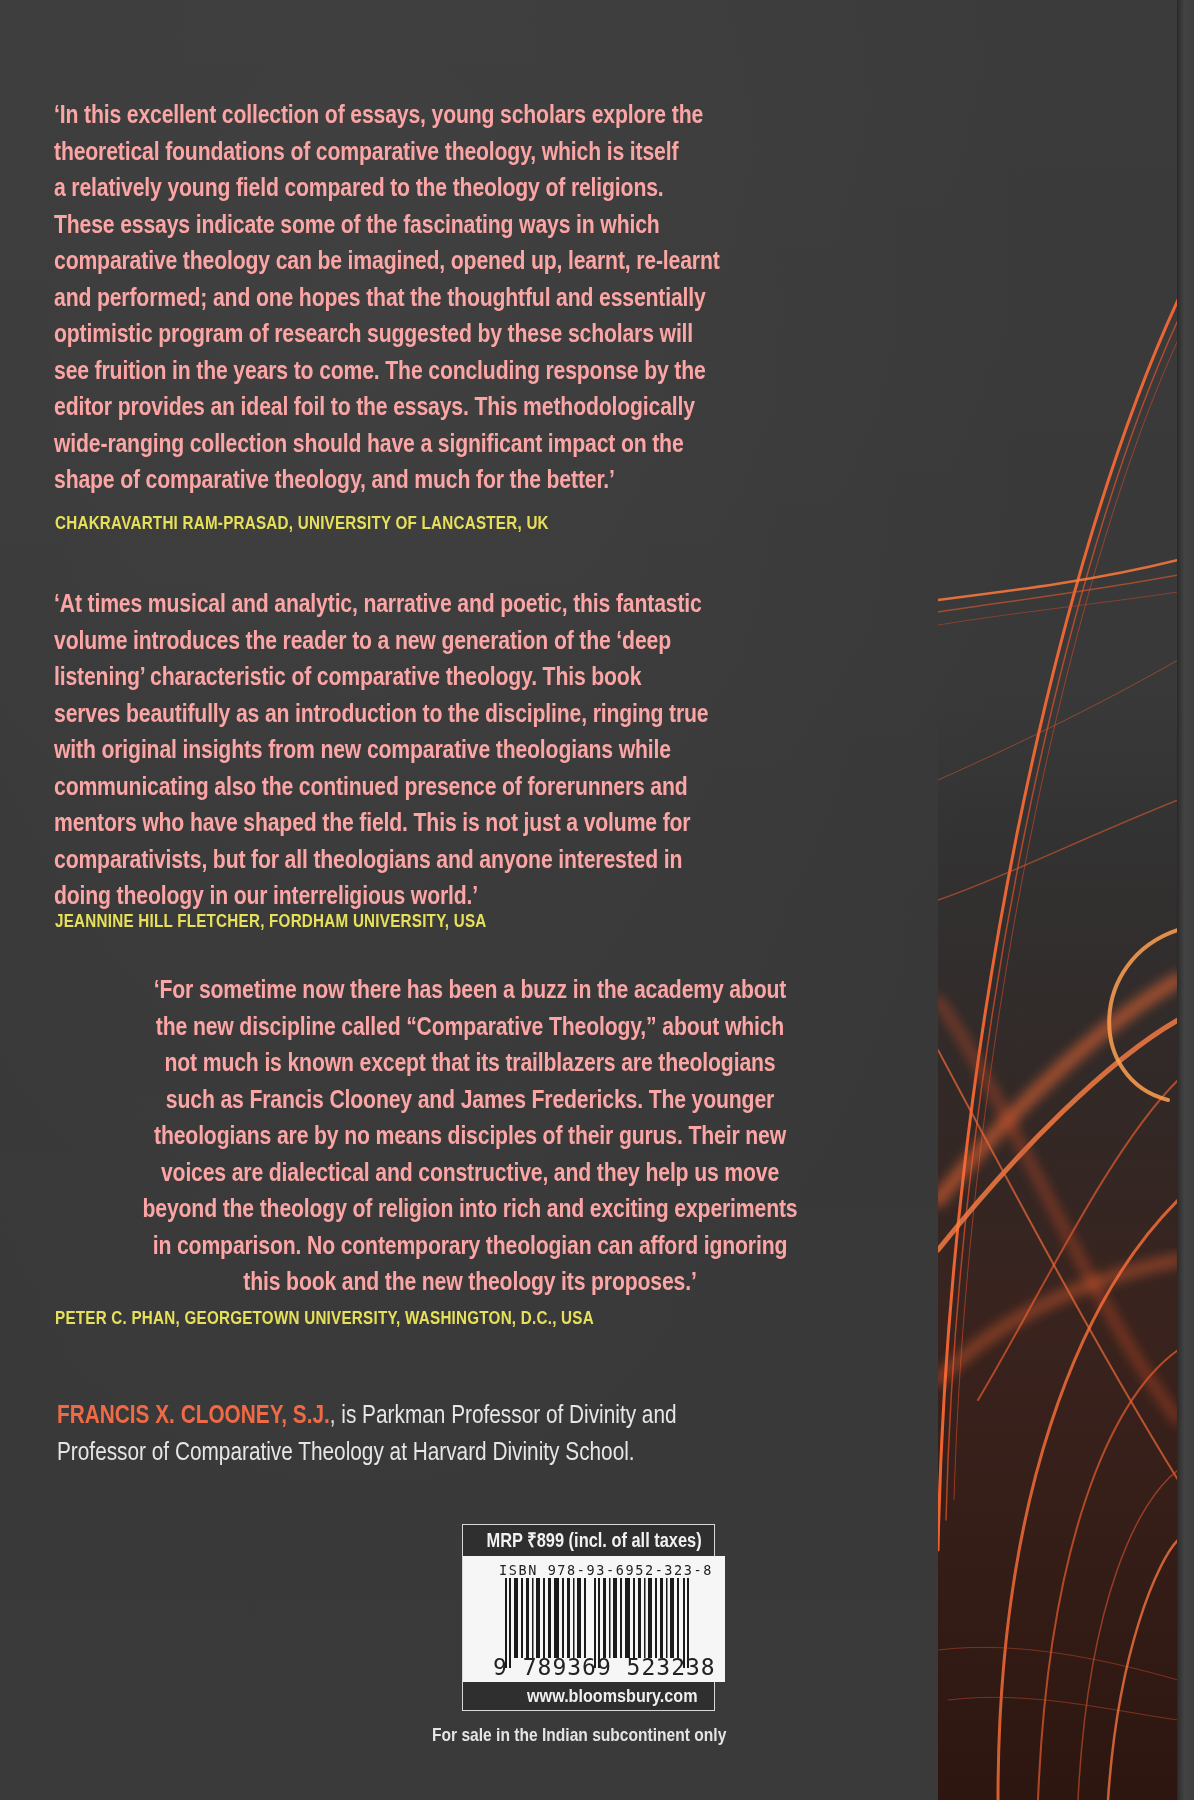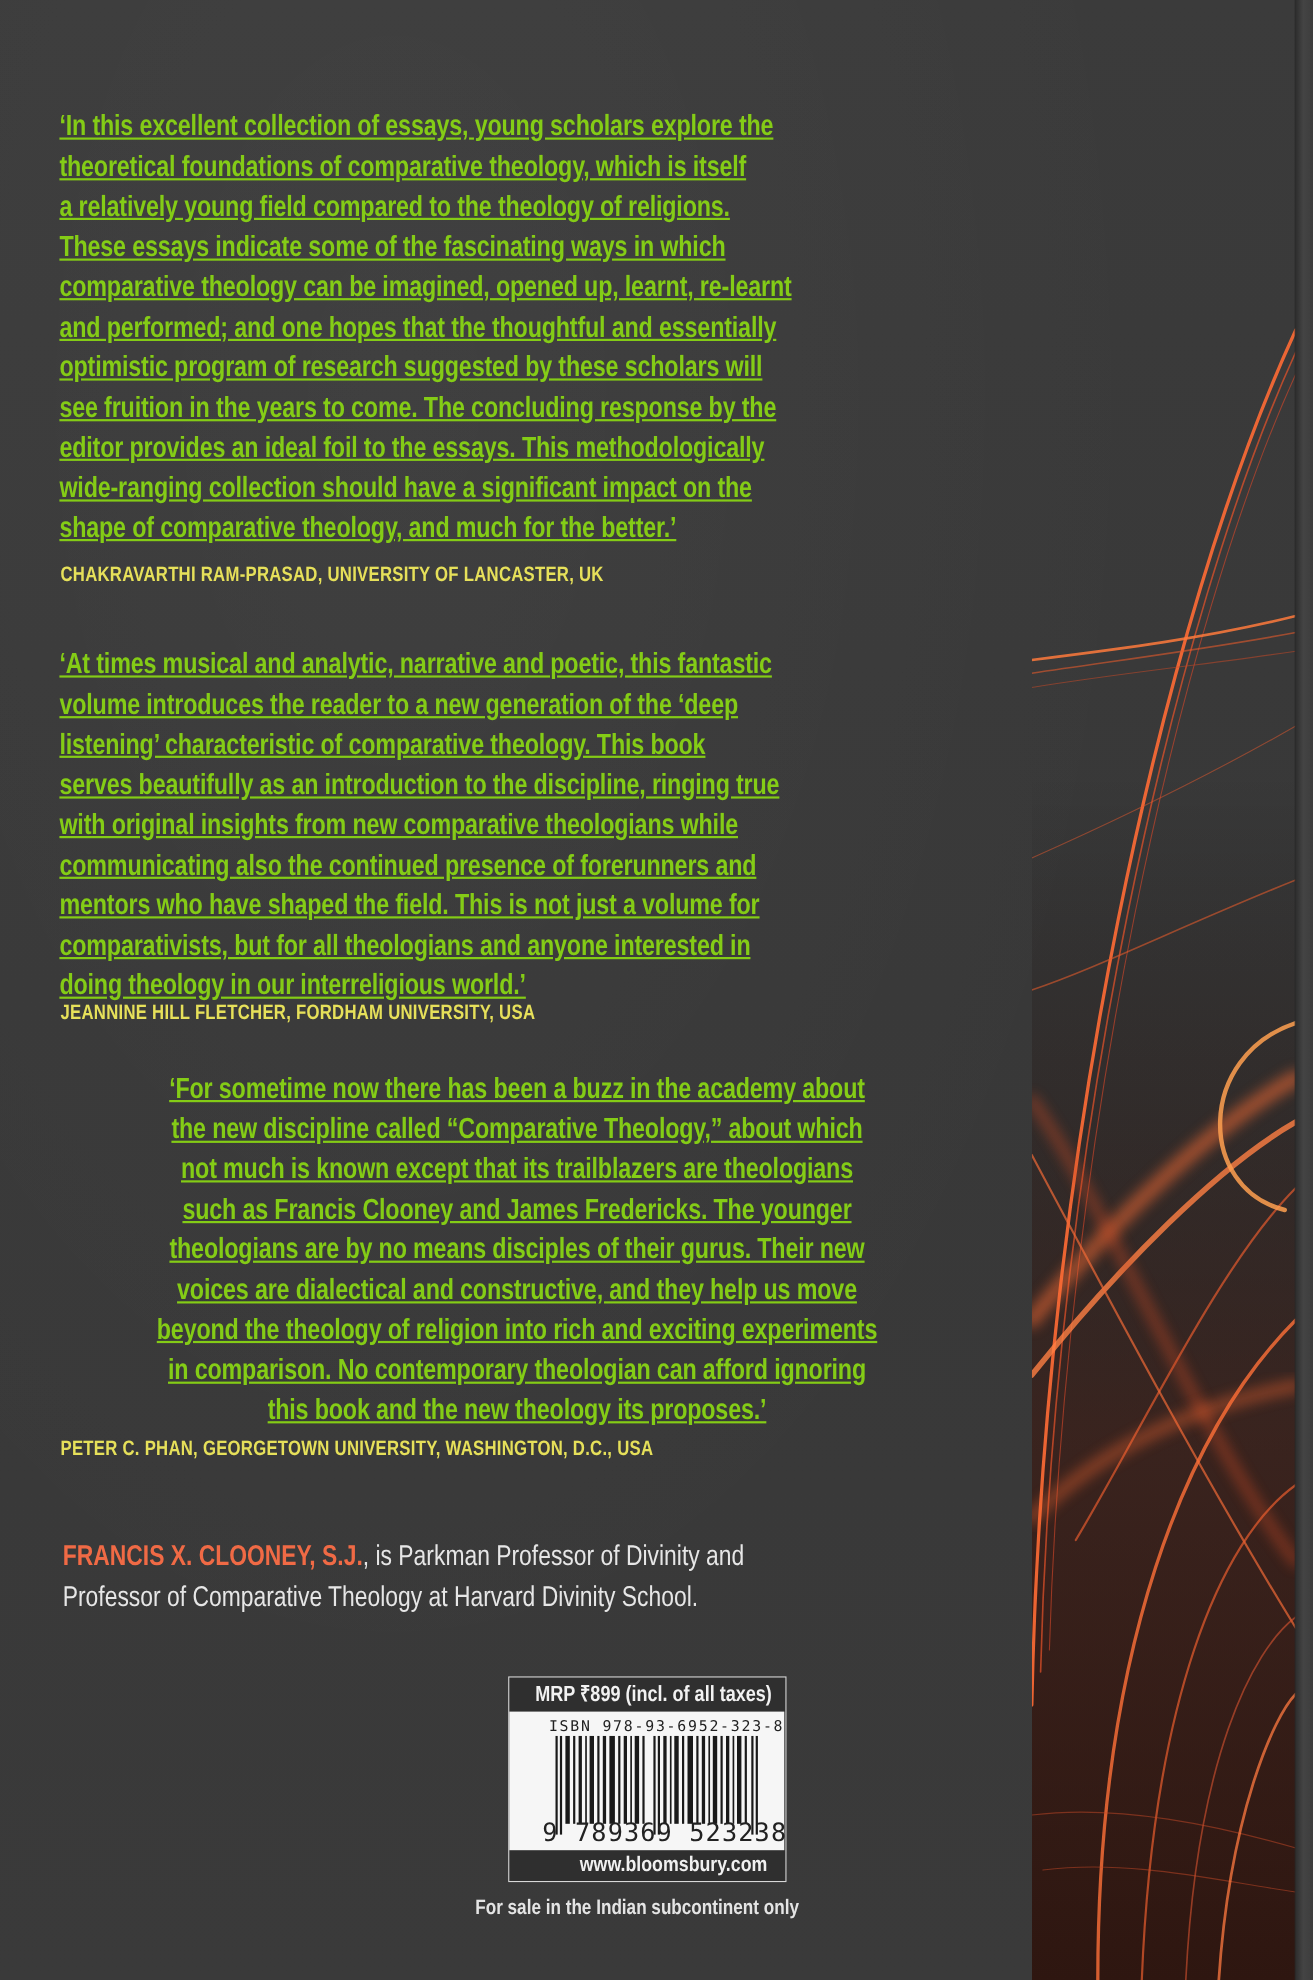--- a/index.html
+++ b/index.html
@@ -23,23 +23,22 @@
     background:linear-gradient(90deg,#2e2e2e,#444 40%,#3c3c3c);
     border-left:1px solid #2a2a2a;
   }
 
   .cond {
     display:block; transform-origin:0 0; transform:scaleX(0.80);
     white-space:nowrap;
   }
   .quote {
     position:absolute; left:54px; width:1040px;
-    color:#84cc16; font-weight:bold; font-size:26.5px; line-height:36.5px;
+    color:#fca5a5; font-weight:bold; font-size:26.5px; line-height:36.5px;
     letter-spacing:-0.2px;
-    text-decoration:underline;
   }
   .quote .line { display:block; white-space:nowrap; }
   .attrib {
     position:absolute; left:55px;
     color:#e6e05a; font-weight:bold; font-size:19px; letter-spacing:0.3px;
     white-space:nowrap; transform-origin:0 0; transform:scaleX(0.80);
   }
   .author {
     position:absolute; left:57px; top:1396px; color:#e6e6e6;
     font-size:26px; line-height:37px; white-space:nowrap;
@@ -50,21 +49,21 @@
   .barcode-box {
     position:absolute; left:462px; top:1524px; width:253px; height:187px;
     border:1.5px solid #d8d8d8; background:#2f2f2f; box-sizing:border-box;
   }
   .mrp {
     height:30px; line-height:30px; text-align:center; color:#f2f2f2;
     font-weight:bold; font-size:20px; white-space:nowrap;
   }
   .mrp span { display:inline-block; transform:scaleX(0.82); }
   .bc-white {
-    position:absolute; left:0; top:31px; width:250px; height:126px; background:#f6f6f6;
+    position:absolute; left:0; top:31px; width:250px; height:126px; background:#f6f6f6;padding-left:12px;
   }
   .isbn {
     position:absolute; left:36px; top:6px; font-family:"DejaVu Sans Mono", monospace;
     font-size:13.5px; color:#222; letter-spacing:1.6px; white-space:nowrap;
   }
   .bars { position:absolute; left:40px; top:22px; }
   .ean {
     position:absolute; left:30px; top:98px; font-family:"DejaVu Sans Mono", monospace;
     font-size:23px; color:#222; letter-spacing:1px; white-space:nowrap;
     background:transparent;

